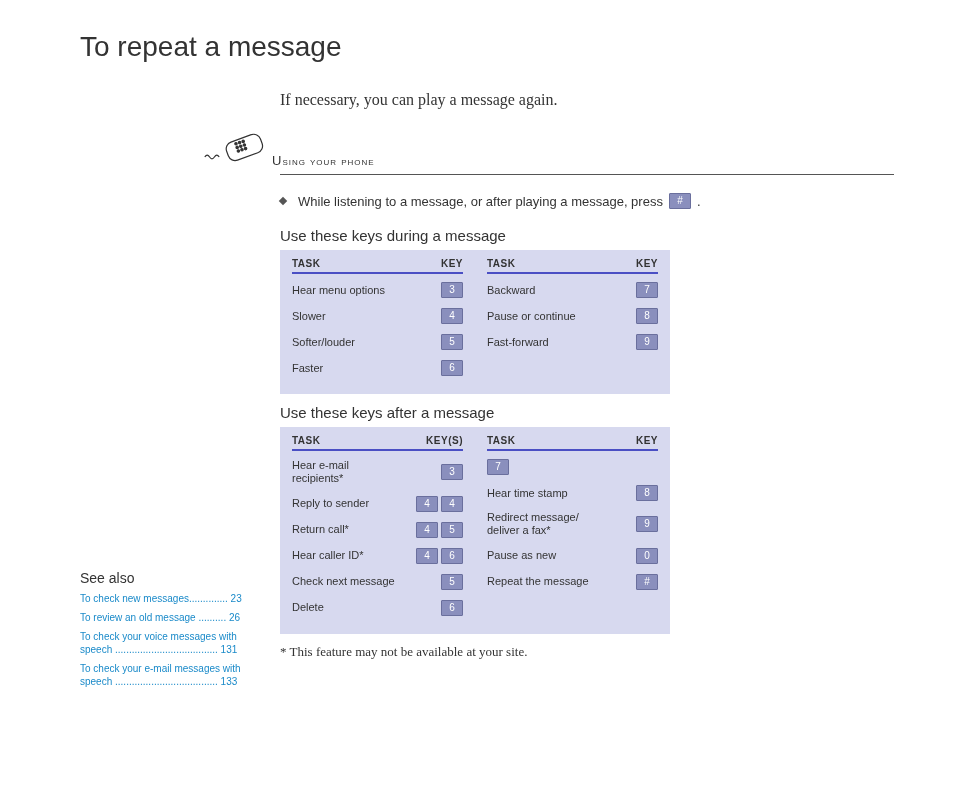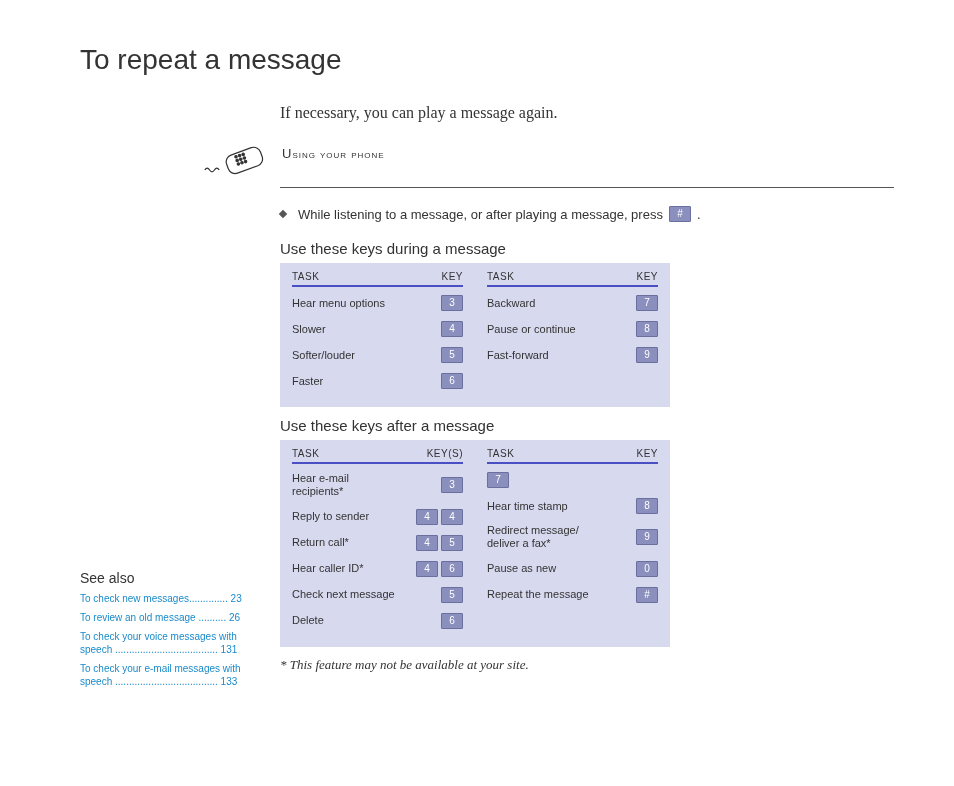--- a/index.html
+++ b/index.html
@@ -13,36 +13,35 @@
     width: 954px;
     height: 786px;
     position: relative;
     padding: 28px 60px 20px 80px;
     box-sizing: border-box;
   }
   .page-title {
     font-size: 28px;
     font-weight: 300;
     color: #333;
-    margin: 16px 0 28px 0;
+    margin: 3px 0 28px 0;
     font-family: Arial, Helvetica, sans-serif;
   }
   .intro {
     font-family: Georgia, 'Times New Roman', serif;
     font-size: 16px;
     margin-left: 200px;
     margin-bottom: 24px;
   }
   .phone-section {
     margin-left: 120px;
   }
   .phone-header {
     display: flex;
-    align-items: flex-start;
-    gap: 10px;
+    align-items: flex-end;
     margin-bottom: 6px;
   }
   .phone-icon-wrap {
     width: 72px;
     text-align: right;
   }
   .phone-label {
     font-size: 11px;
     letter-spacing: 1px;
     color: #333;
@@ -102,36 +101,35 @@
   }
   .col-head {
     display:flex;
     justify-content:space-between;
     font-size:10px;
     letter-spacing:0.5px;
     color:#333;
     border-bottom:2px solid #4a4fc4;
     padding-bottom:3px;
     margin-bottom:8px;
-    font-weight:normal;
+    font-weight:bold;
   }
   .key-row {
     display:flex;
     justify-content:space-between;
     align-items:center;
     font-size:11px;
     color:#333;
     margin-bottom:10px;
     gap:34px;
   }
   .key-row .task { flex:1; padding-right:6px; line-height:1.2;}
   .key-row .keys { display:flex; gap:3px; }
   .footnote {
     font-family: Georgia, 'Times New Roman', serif;
-    font-style: italic;
     font-size: 13px;
     margin-left: 200px;
     margin-top: 10px;
   }
   .sidebar {
     position:absolute;
     left: 80px;
     top: 570px;
     width: 180px;
   }

